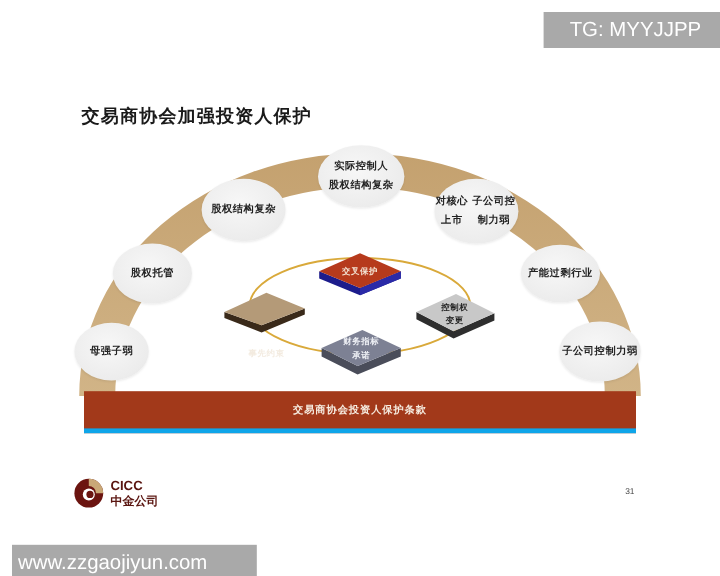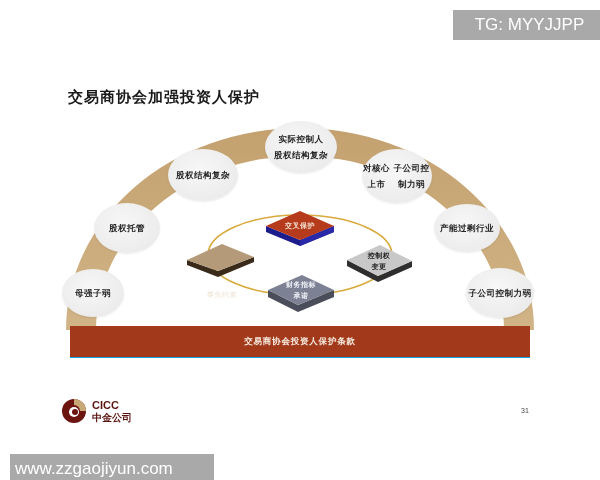--- a/index.html
+++ b/index.html
@@ -31,21 +31,21 @@
     background: radial-gradient(ellipse at 45% 40%, #f7f7f7 0%, #ececec 70%, #e2e2e2 100%);
     color: #222; font-size: 8.5px; font-weight: bold; line-height: 16px; letter-spacing: 0.5px;
     box-shadow: 0 1px 2px rgba(0,0,0,0.08);
   }
   .tile-label {
     position: absolute; display: flex; align-items: center; justify-content: center;
     text-align: center; font-size: 7px; font-weight: bold; line-height: 11px; letter-spacing: 0.5px;
   }
   .bottom-bar {
     position: absolute; left: 70px; top: 326px; width: 460px; height: 31px;
-    background: #a2391a; border-bottom: 1px solid #0ea5e9;
+    background: #a2391a; border-bottom: 4px solid #0ea5e9;
     color: #f6ece0; font-size: 8.5px; font-weight: bold; letter-spacing: 0.8px;
     display: flex; align-items: center; justify-content: center;
   }
   .logo { position: absolute; left: 60px; top: 397px; width: 80px; height: 28px; }
   .logo-mark { position: absolute; left: 0; top: 0; }
   .logo-en {
     position: absolute; left: 32px; top: 2px;
     font-family: "Liberation Sans", "DejaVu Sans", sans-serif;
     font-size: 11px; font-weight: bold; color: #5a1510;
   }

